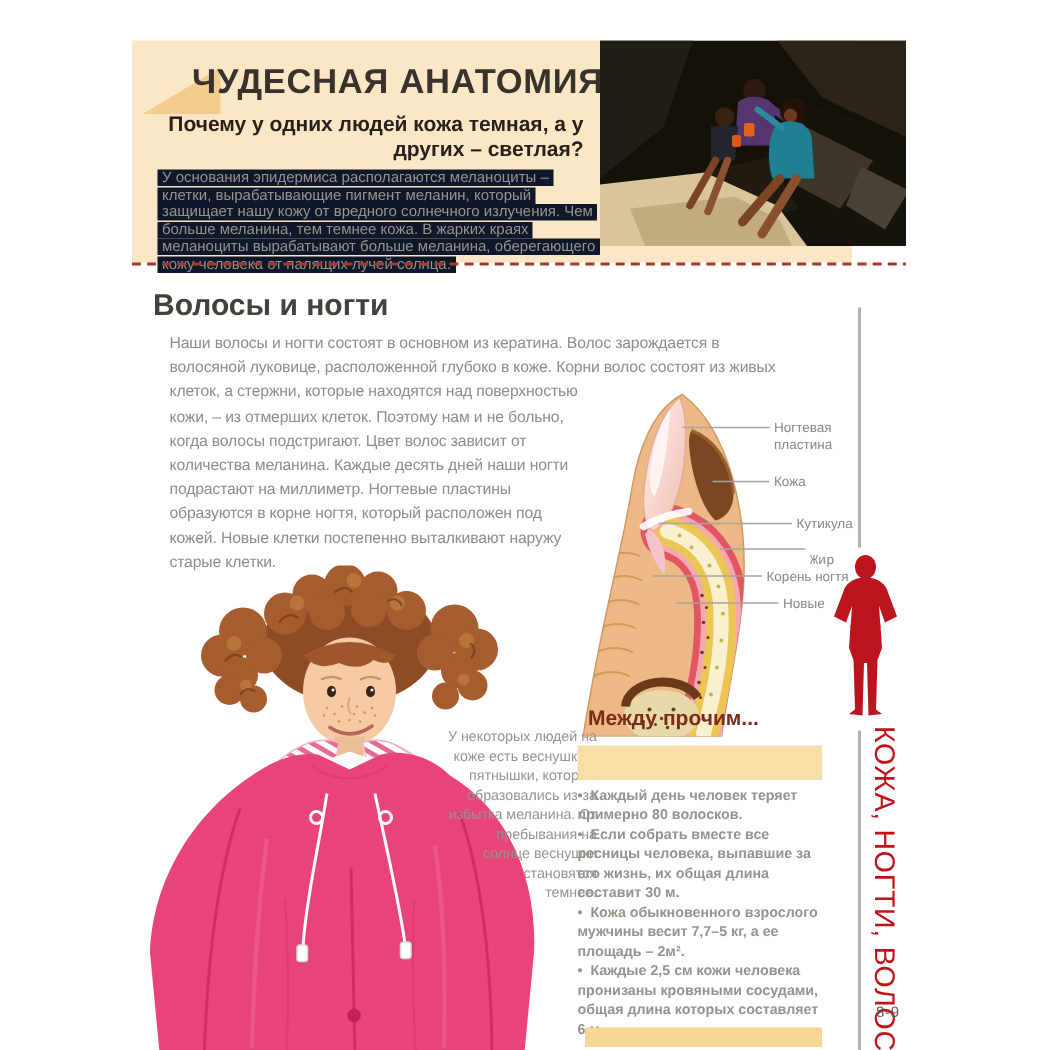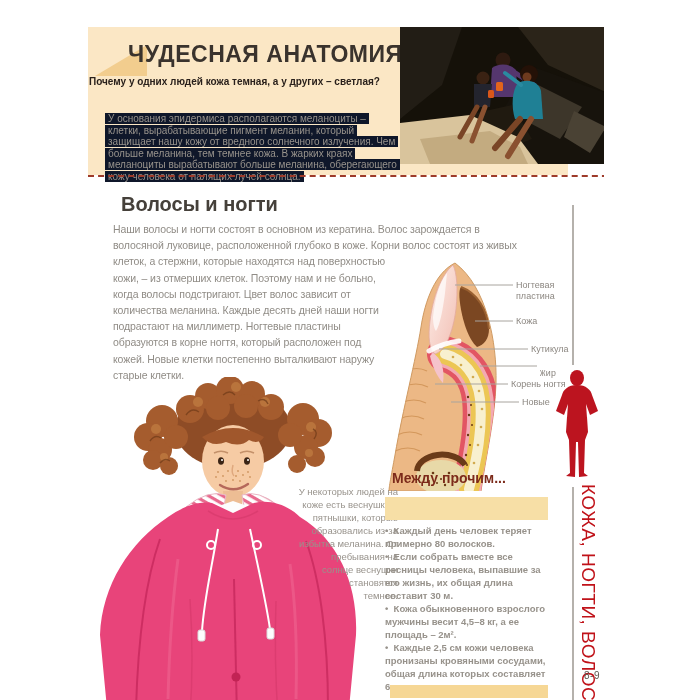--- a/index.html
+++ b/index.html
@@ -8,32 +8,32 @@
     font-family:"Liberation Sans",sans-serif;overflow:hidden;margin-top:19px;
   }
   .abs{position:absolute;}
 
   
   .header-block{left:88px;top:8px;width:480px;height:148px;background:#fbe7c5;}
   .triangle{left:95px;top:26px;width:0;height:0;
     border-left:52px solid transparent;border-bottom:31px solid #f2cd8e;}
   .series-title{left:128px;top:22px;font-size:23px;font-weight:700;
     color:#3a332d;letter-spacing:.5px;white-space:nowrap;}
-  .question{left:89px;top:55px;width:300px;font-size:10px;font-weight:700;
-    color:#29201b;line-height:16.5px;}
+  .question{left:89px;top:55px;width:300px;font-size:14px;font-weight:700;
+    color:#29201b;line-height:16.5px;text-align:right;}
   .answer{left:105px;top:94px;width:296px;font-size:10px;color:#98938c;line-height:11.6px;}
   .answer span{background:#0f172a;padding:0 3px;
     -webkit-box-decoration-break:clone;box-decoration-break:clone;}
 
   .family-photo{left:400px;top:8px;width:212px;height:137px;}
 
   .divider{left:88px;top:156px;width:530px;height:0;border-top:2px dashed #9e3b2a;}
 
   
-  .section-heading{left:121px;top:174px;font-size:20px;font-weight:700;color:#45403a;}
+  .section-heading{left:102px;top:174px;font-size:20px;font-weight:700;color:#45403a;}
   .body-wrap{left:113px;top:202px;width:414px;font-size:10.5px;color:#908c86;
     line-height:16.2px;letter-spacing:-.1px;}
   .body-wrap .sp1{float:right;width:1px;height:33px;}
   .body-wrap .sp2{float:right;clear:right;width:132px;height:300px;}
   .body-wrap p{margin:0;}
 
   
   .nail-svg{left:383px;top:240px;}
   .dlabel{font-size:9px;color:#8c8781;line-height:10.5px;}
   .dl1{left:516px;top:261px;width:58px;}
@@ -332,21 +332,21 @@
     <div class="c3"></div>
     <div class="c4"></div>
     <p>У некоторых людей на коже есть веснушки – пятнышки, которые образовались из-за избытка меланина. От пребывания на солнце веснушки становятся темнее.</p>
   </div>
 
   <div class="abs factbar"></div>
   <div class="abs facttitle">Между прочим...</div>
   <ul class="abs facts">
     <li>Каждый день человек теряет примерно 80 волосков.</li>
     <li>Если собрать вместе все ресницы человека, выпавшие за его жизнь, их общая длина составит 30 м.</li>
-    <li>Кожа обыкновенного взрослого мужчины весит 4,5–8 кг, а ее площадь – 2м².</li>
+    <li>Кожа обыкновенного взрослого мужчины весит 7,7–5 кг, а ее площадь – 2м².</li>
     <li>Каждые 2,5 см кожи человека пронизаны кровяными сосудами, общая длина которых составляет 6 м.</li>
   </ul>
   <div class="abs bottom-bar"></div>
 
   <div class="abs rule-top"></div>
   <svg class="abs man-svg" viewBox="0 0 46 112" width="46" height="112">
     <g fill="#bc141f">
       <ellipse cx="23" cy="8" rx="7" ry="8"></ellipse>
       <path d="M23,15 C14,15 9,20 8,25 L2,41 L10,45 L14,34 L13,48 L33,48 L32,34 L36,45 L44,41 L38,25 C37,20 32,15 23,15 Z"></path>
       <path d="M13,47 L33,47 L34,62 L31,70 L30,103 L34,106 L25,107 L24,72 L22,72 L21,107 L12,106 L16,103 L15,70 L12,62 Z"></path>

